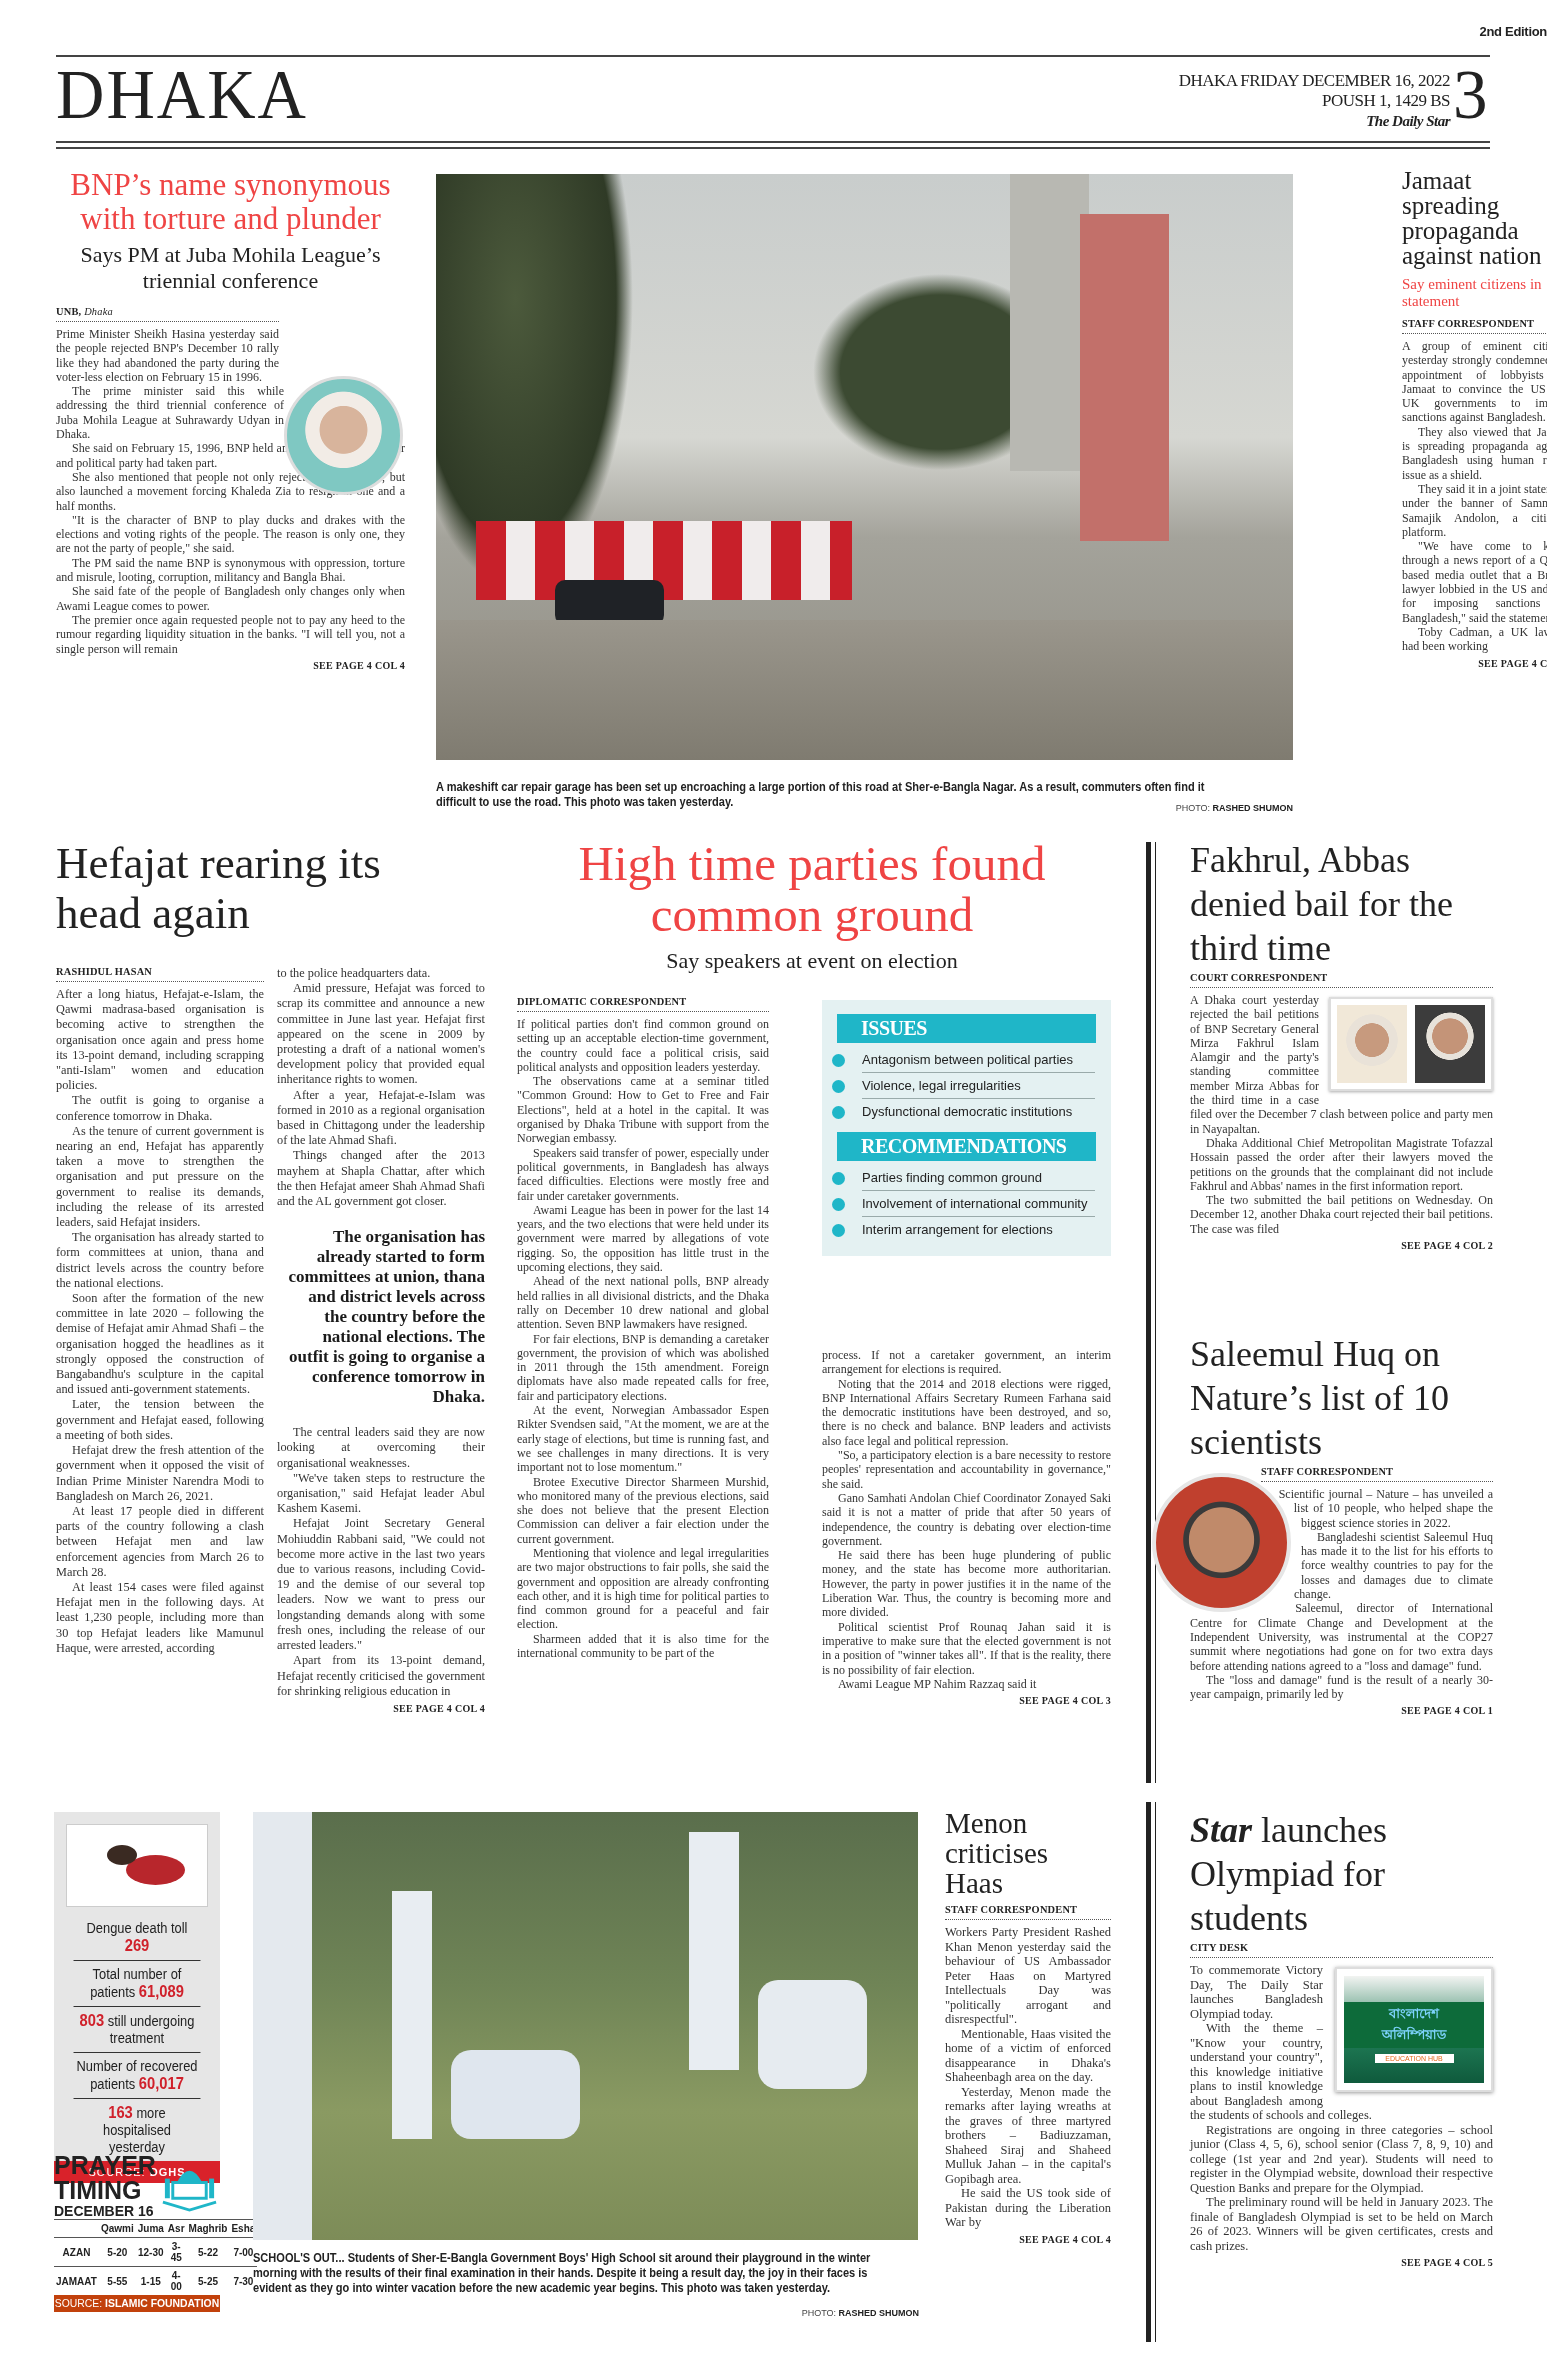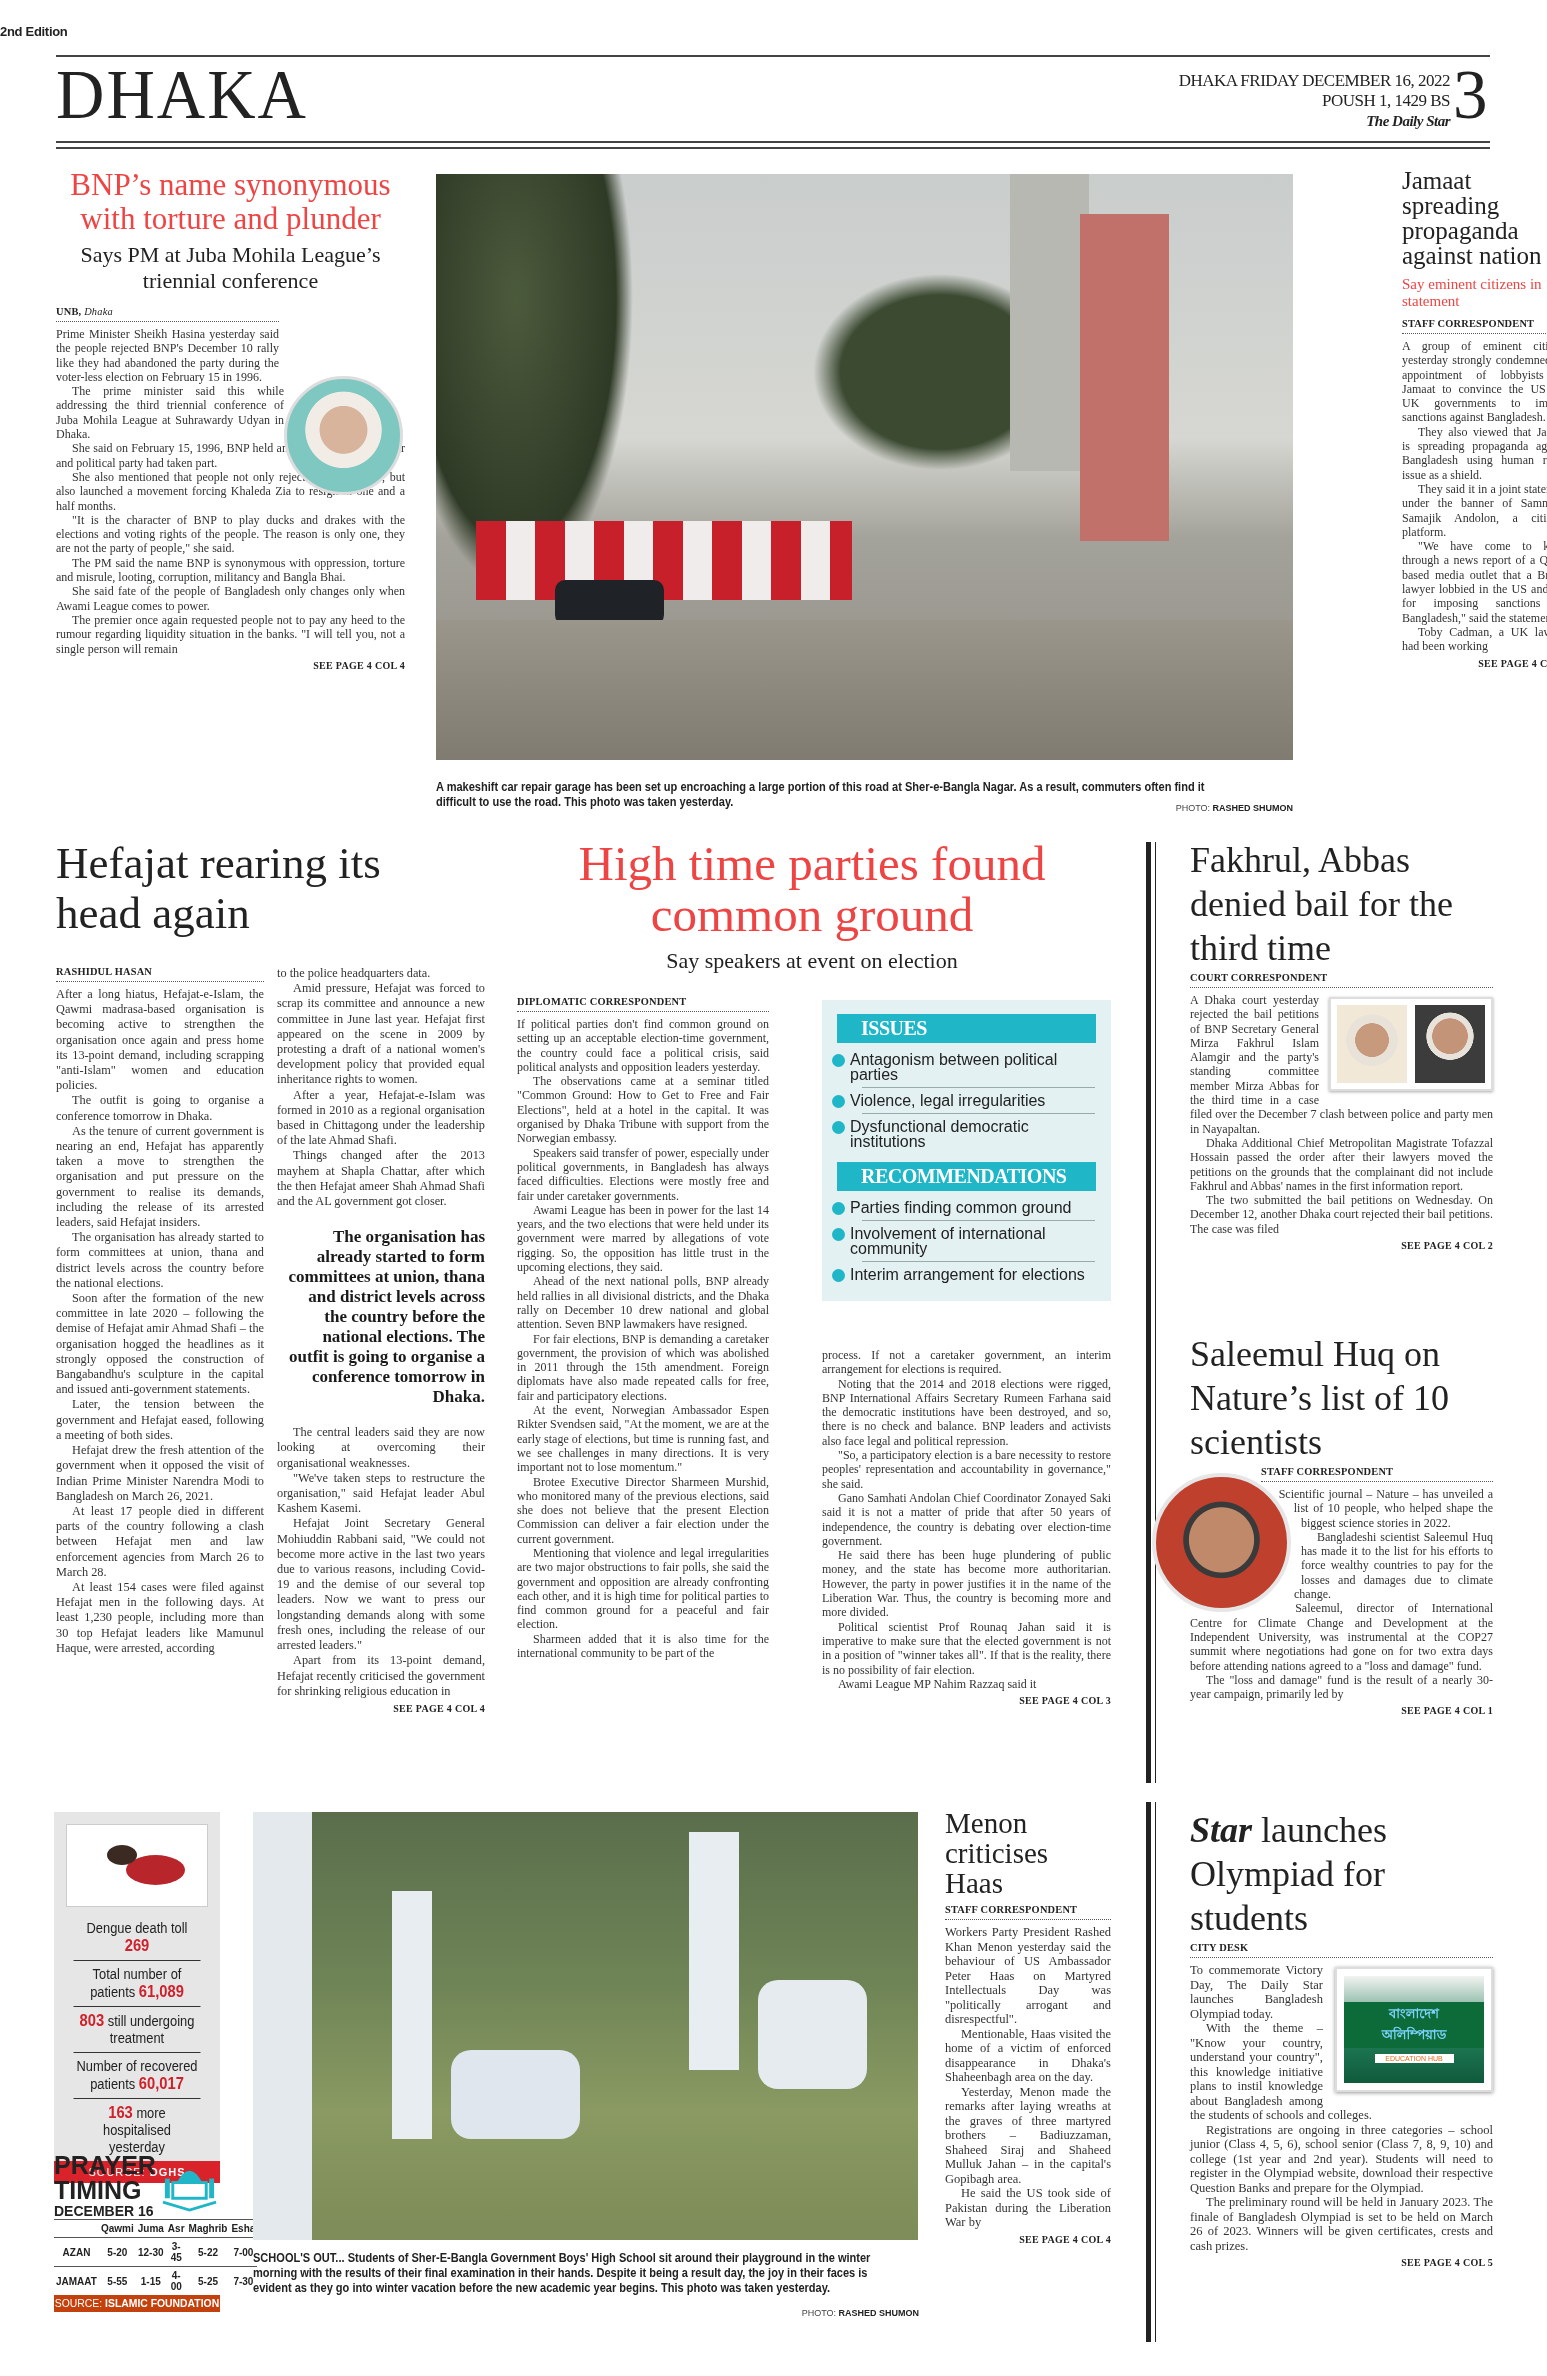--- a/index.html
+++ b/index.html
@@ -1,39 +1,39 @@
 <!DOCTYPE html>
 <html><head>
 <meta charset="utf-8">
 <style>
 *{box-sizing:border-box;margin:0;padding:0}
 body{width:1547px;height:2376px;background:#fff;color:#222;font-family:"Liberation Serif",serif;position:relative;overflow:hidden}
 .abs{position:absolute}
-.edition{left:0;width:1547px;top:24px;text-align:left;font-family:"Liberation Sans",sans-serif;font-weight:bold;font-size:13px;letter-spacing:-0.3px}
+.edition{left:0;width:1547px;top:24px;text-align:right;font-family:"Liberation Sans",sans-serif;font-weight:bold;font-size:13px;letter-spacing:-0.3px}
 .rule{left:56px;width:1434px;height:2px;background:#444}
 .masthead{left:56px;top:61px;font-size:67px;letter-spacing:2px;font-family:"Liberation Serif",serif;line-height:1;transform:scaleY(1.05)}
 .dateline{right:97px;top:71px;text-align:right;font-size:17px;line-height:20px;letter-spacing:-0.5px}
 .dateline .brand{font-style:italic;font-weight:bold;font-size:15px}
 .pageno{left:1453px;top:61px;font-size:69px;line-height:1}
 .h-bold{font-weight:normal;color:#ef4444}
 .h-light{color:#222}
 .byline{font-weight:bold;font-size:10.4px;letter-spacing:0.2px;border-bottom:1px dotted #555;padding-bottom:4px;margin-bottom:5px;text-transform:uppercase}
 .byline i{font-weight:normal;text-transform:none}
 .body{font-size:12px;line-height:14.3px;text-align:justify;color:#333}
 .body p{text-indent:16px}
 .body p.first{text-indent:0}
 .see{font-weight:bold;font-size:10px;text-align:right;margin-top:4px;letter-spacing:0.3px}
 .caption{font-family:"Liberation Sans",sans-serif;font-weight:bold;font-size:12px;line-height:15px;color:#222;transform:scaleX(0.92);transform-origin:left}
 .credit{font-family:"Liberation Sans",sans-serif;font-size:9px;color:#444;text-align:right}
 .credit b{color:#222}
 .photo{overflow:hidden}
 .vbar{background:#222}
 .box{background:#e4f1f2}
 .box .hd{background:#1fb6c8;color:#fff;font-weight:bold;font-size:20px;padding:3px 24px;letter-spacing:-0.5px}
-.box .it{display:flex;align-items:flex-start;border-bottom:1px solid #9aa;padding:5px 0;margin:0 16px 0 40px;font-family:"Liberation Sans",sans-serif;font-size:16px;line-height:15px;transform-origin:left}
+.box .it{display:flex;gap:12px;align-items:flex-start;border-bottom:1px solid #9aa;padding:5px 0;margin:0 16px 0 40px;font-family:"Liberation Sans",sans-serif;font-size:13px;line-height:15px;transform-origin:left}
 .box .it:last-child{border-bottom:none}
 .box .ic{width:13px;height:13px;border-radius:50%;background:#1fb6c8;flex:0 0 13px;margin-top:2px;position:relative;left:-30px;margin-right:-25px}
 .pull{font-weight:bold;font-size:17px;line-height:20px;text-align:right;color:#1a1a1a}
 .dengue{background:#e6e6e6}
 .dengue .row{text-align:center;font-family:"Liberation Sans",sans-serif;font-size:14px;line-height:17px;border-bottom:1.5px solid #333;padding:5px 0;margin:0 14px;transform:scaleX(0.92)}
 .dengue .row b{color:#d0212b;font-size:16px}
 .dengue .src{background:#d9222a;color:#fff;font-family:"Liberation Sans",sans-serif;font-size:11px;text-align:center;padding:5px 0;letter-spacing:1px}
 .pt-title{font-family:"Liberation Sans",sans-serif;font-weight:bold;font-size:25px;line-height:25px;letter-spacing:0px}
 .pt-table{font-family:"Liberation Sans",sans-serif;font-size:10px;font-weight:bold;width:100%;border-collapse:collapse}
 .pt-table td,.pt-table th{padding:3px 2px;text-align:center;border-top:1px solid #555}

